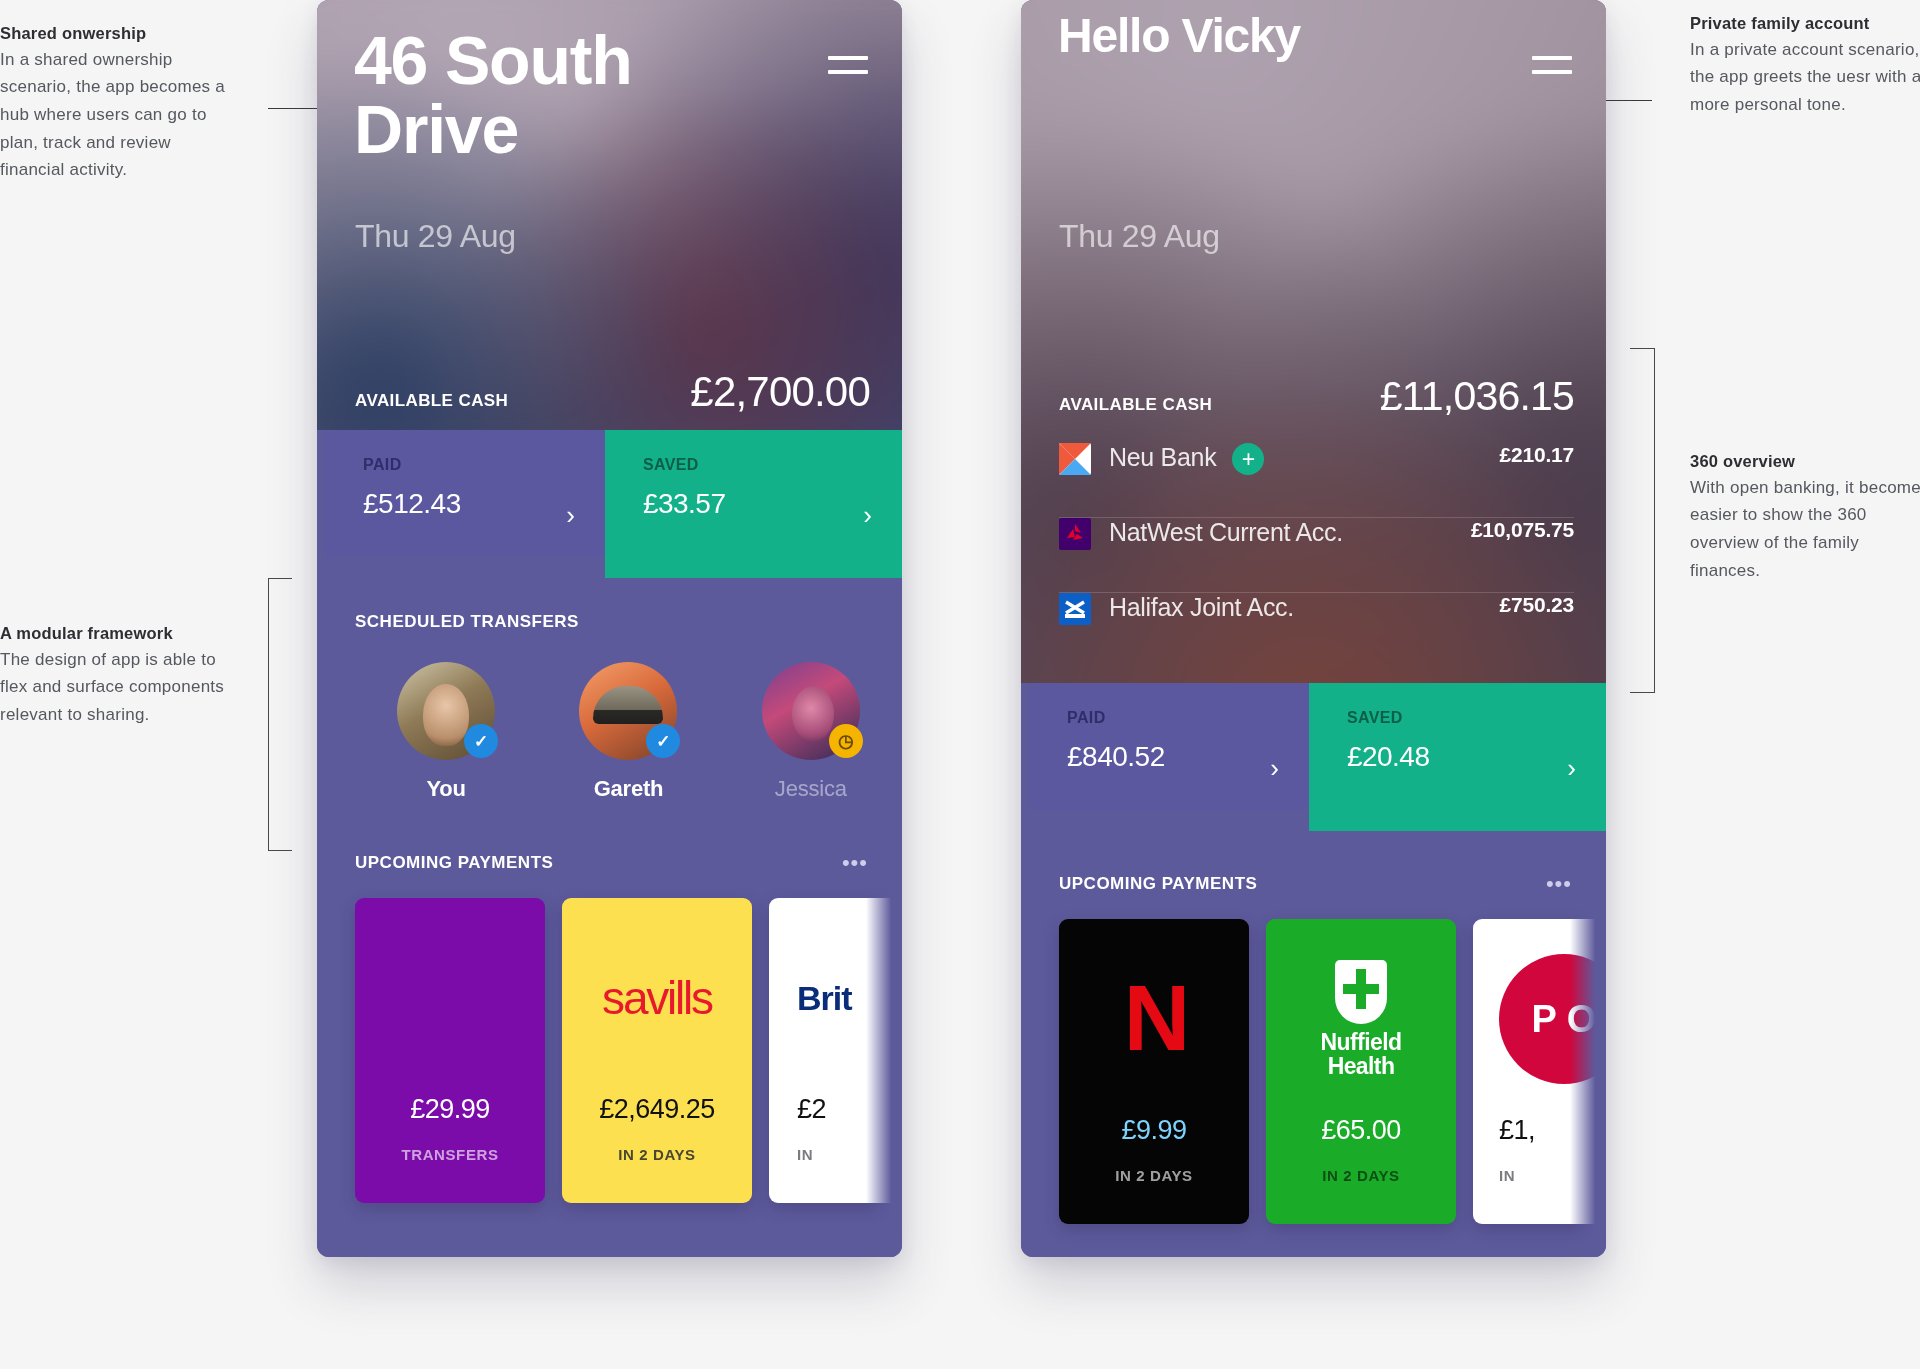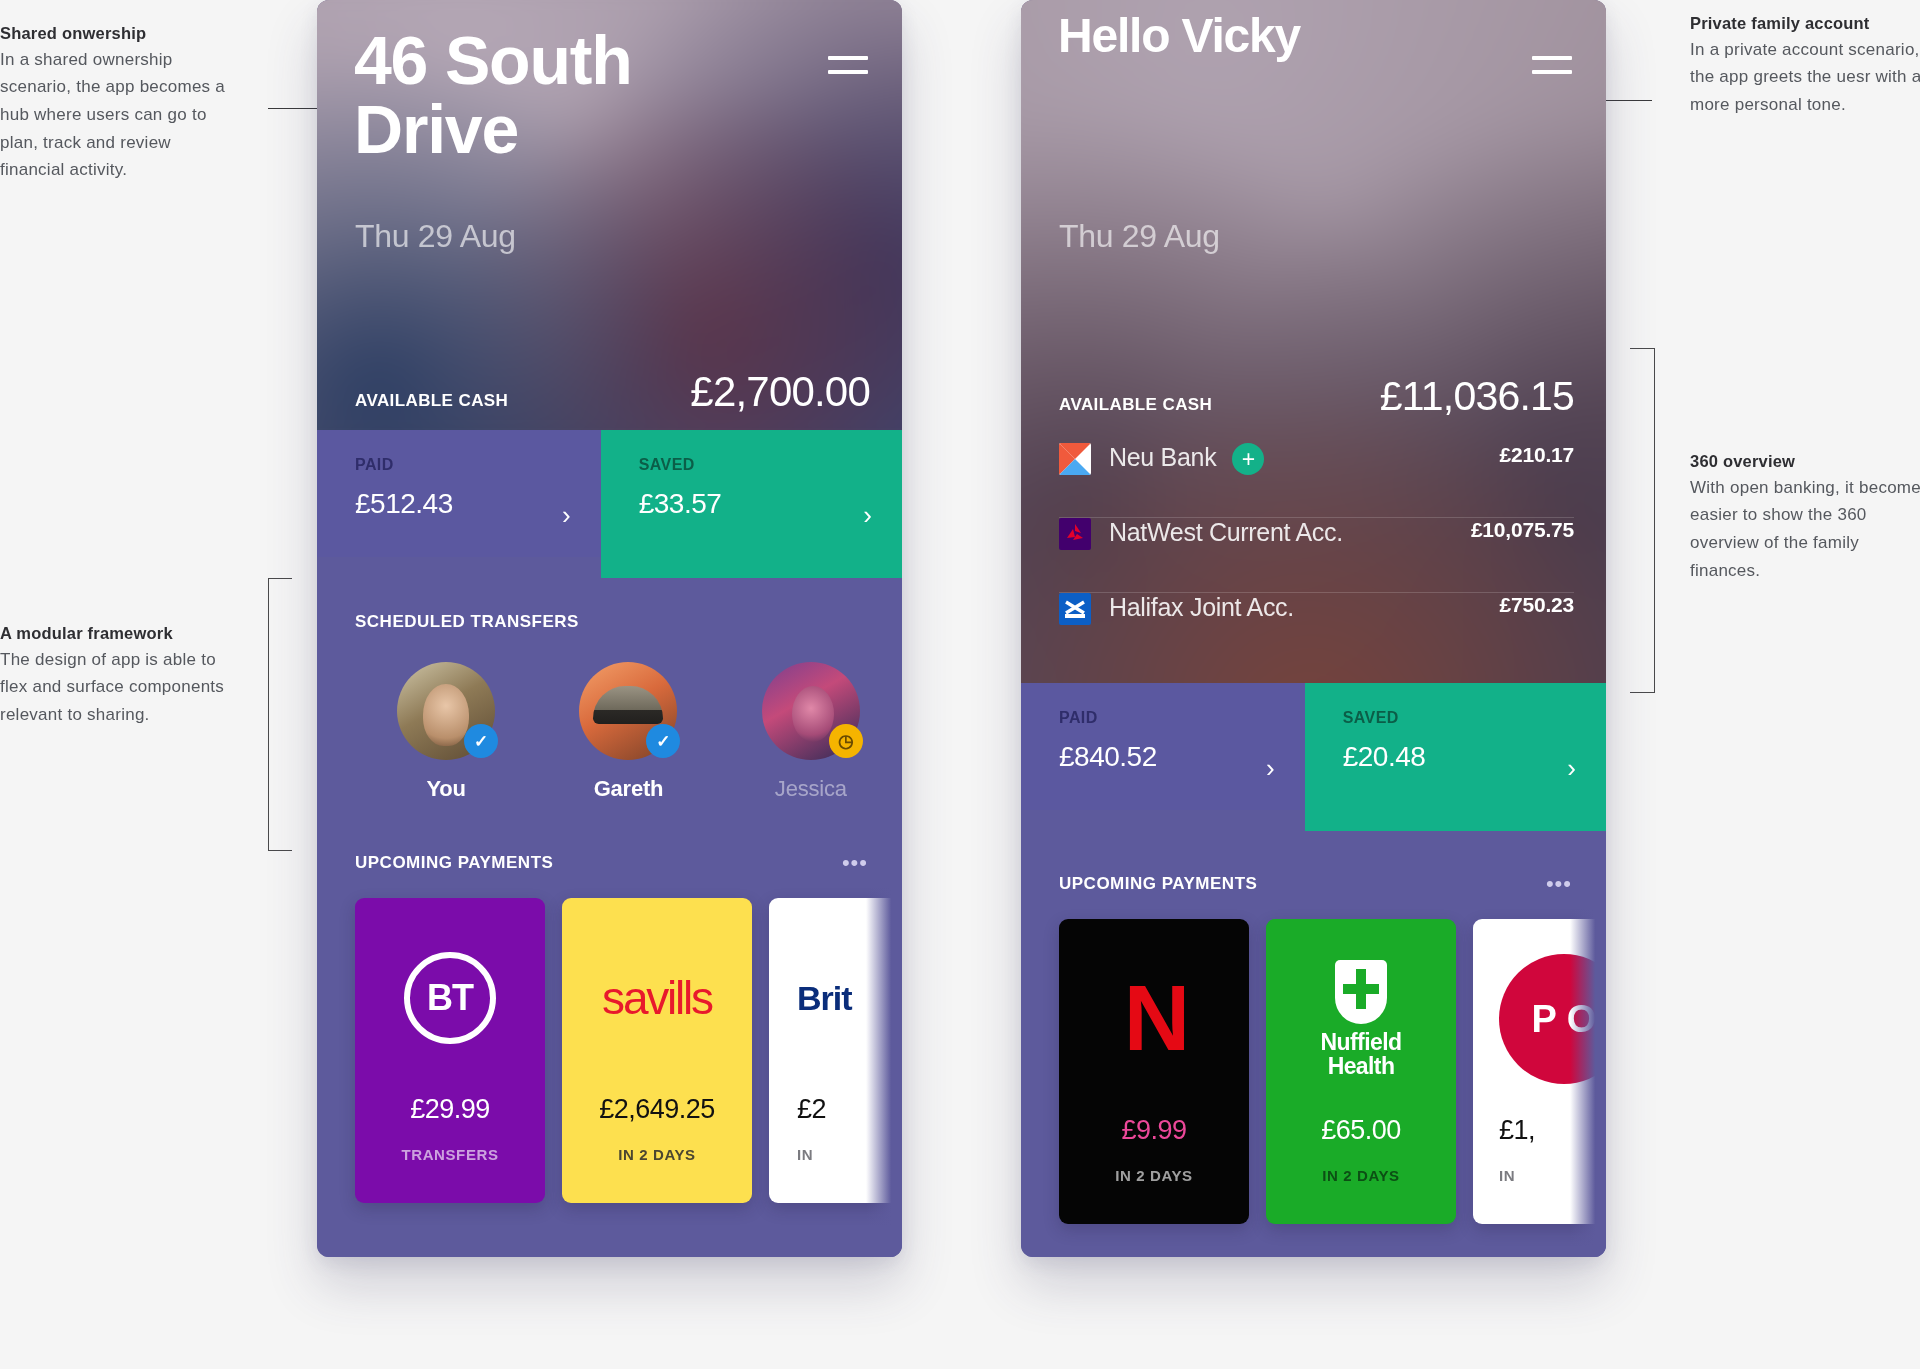--- a/index.html
+++ b/index.html
@@ -155,21 +155,21 @@
     margin-left: 16px; display: flex; align-items: center;
     justify-content: center; color: #fff; font-size: 23px;
     line-height: 1; font-weight: 300; cursor: pointer;
   }
 
   
   .ps-strip { display: flex; width: 100%; }
   .ps-cell {
     position: relative; padding: 26px 30px 0 38px; cursor: pointer;
   }
-  .ps-paid  { width: 48.5%; background: #5b58a0; height: 127px; }
+  .ps-paid  { width: 48.5%; background: #5b58a0; height: 127px; margin-left: 8px; }
   .ps-saved { width: 51.5%; background: #12b189; height: 148px; }
   .ps-lbl {
     font-size: 16px; font-weight: bold; letter-spacing: .4px;
     margin-bottom: 14px;
   }
   .ps-paid  .ps-lbl { color: #2f2d6a; }
   .ps-saved .ps-lbl { color: #0b5e48; }
   .ps-val { color: #fff; font-size: 28px; letter-spacing: -.5px; }
   .ps-chev {
     position: absolute; right: 30px; bottom: 0; color: #fff;
@@ -253,21 +253,21 @@
     text-align: center; font-size: 15px; font-weight: bold; letter-spacing: .6px;
   }
 
   .c-bt      { background: #7b0caa; }
   .c-bt .pay-amt { color:#fff; } .c-bt .pay-when { color: rgba(255,255,255,.62); }
   .c-savills { background: #fde04f; }
   .c-savills .pay-amt { color:#111; } .c-savills .pay-when { color:#4b4630; }
   .c-white   { background: #fff; }
   .c-white .pay-amt { color:#111; } .c-white .pay-when { color:#7b7b80; }
   .c-netflix { background: #050505; }
-  .c-netflix .pay-amt { color:#ec4899; } .c-netflix .pay-when { color: rgba(255,255,255,.62); }
+  .c-netflix .pay-amt { color:#7dd3fc; } .c-netflix .pay-when { color: rgba(255,255,255,.62); }
   .c-nuffield{ background: #1aab28; }
   .c-nuffield .pay-amt { color:#fff; } .c-nuffield .pay-when { color:#0c4f14; }
 
   .bt-circle {
     width: 92px; height: 92px; border-radius: 50%; border: 6px solid #fff;
     display: flex; align-items: center; justify-content: center;
     color:#fff; font-size: 36px; font-weight: bold; letter-spacing: -1px;
   }
   .savills-mark {
     color:#e8192c; font-size: 46px; letter-spacing: -2.2px; font-weight: normal;
@@ -394,23 +394,20 @@
         </div>
       </div>
 
       <div class="sect-head" style="margin-top:50px">
         <div class="sect-title">UPCOMING PAYMENTS</div>
         <div class="dots">•••</div>
       </div>
 
       <div class="cards">
         <div class="pay-card c-bt">
-          <div class="pay-logo">
-            <div class="bt-circle">BT</div>
-          </div>
           <div class="pay-amt">£29.99</div>
           <div class="pay-when">TRANSFERS</div>
         </div>
         <div class="pay-card c-savills">
           <div class="pay-logo">
             <div class="savills-mark">savills</div>
           </div>
           <div class="pay-amt">£2,649.25</div>
           <div class="pay-when">IN 2 DAYS</div>
         </div>

